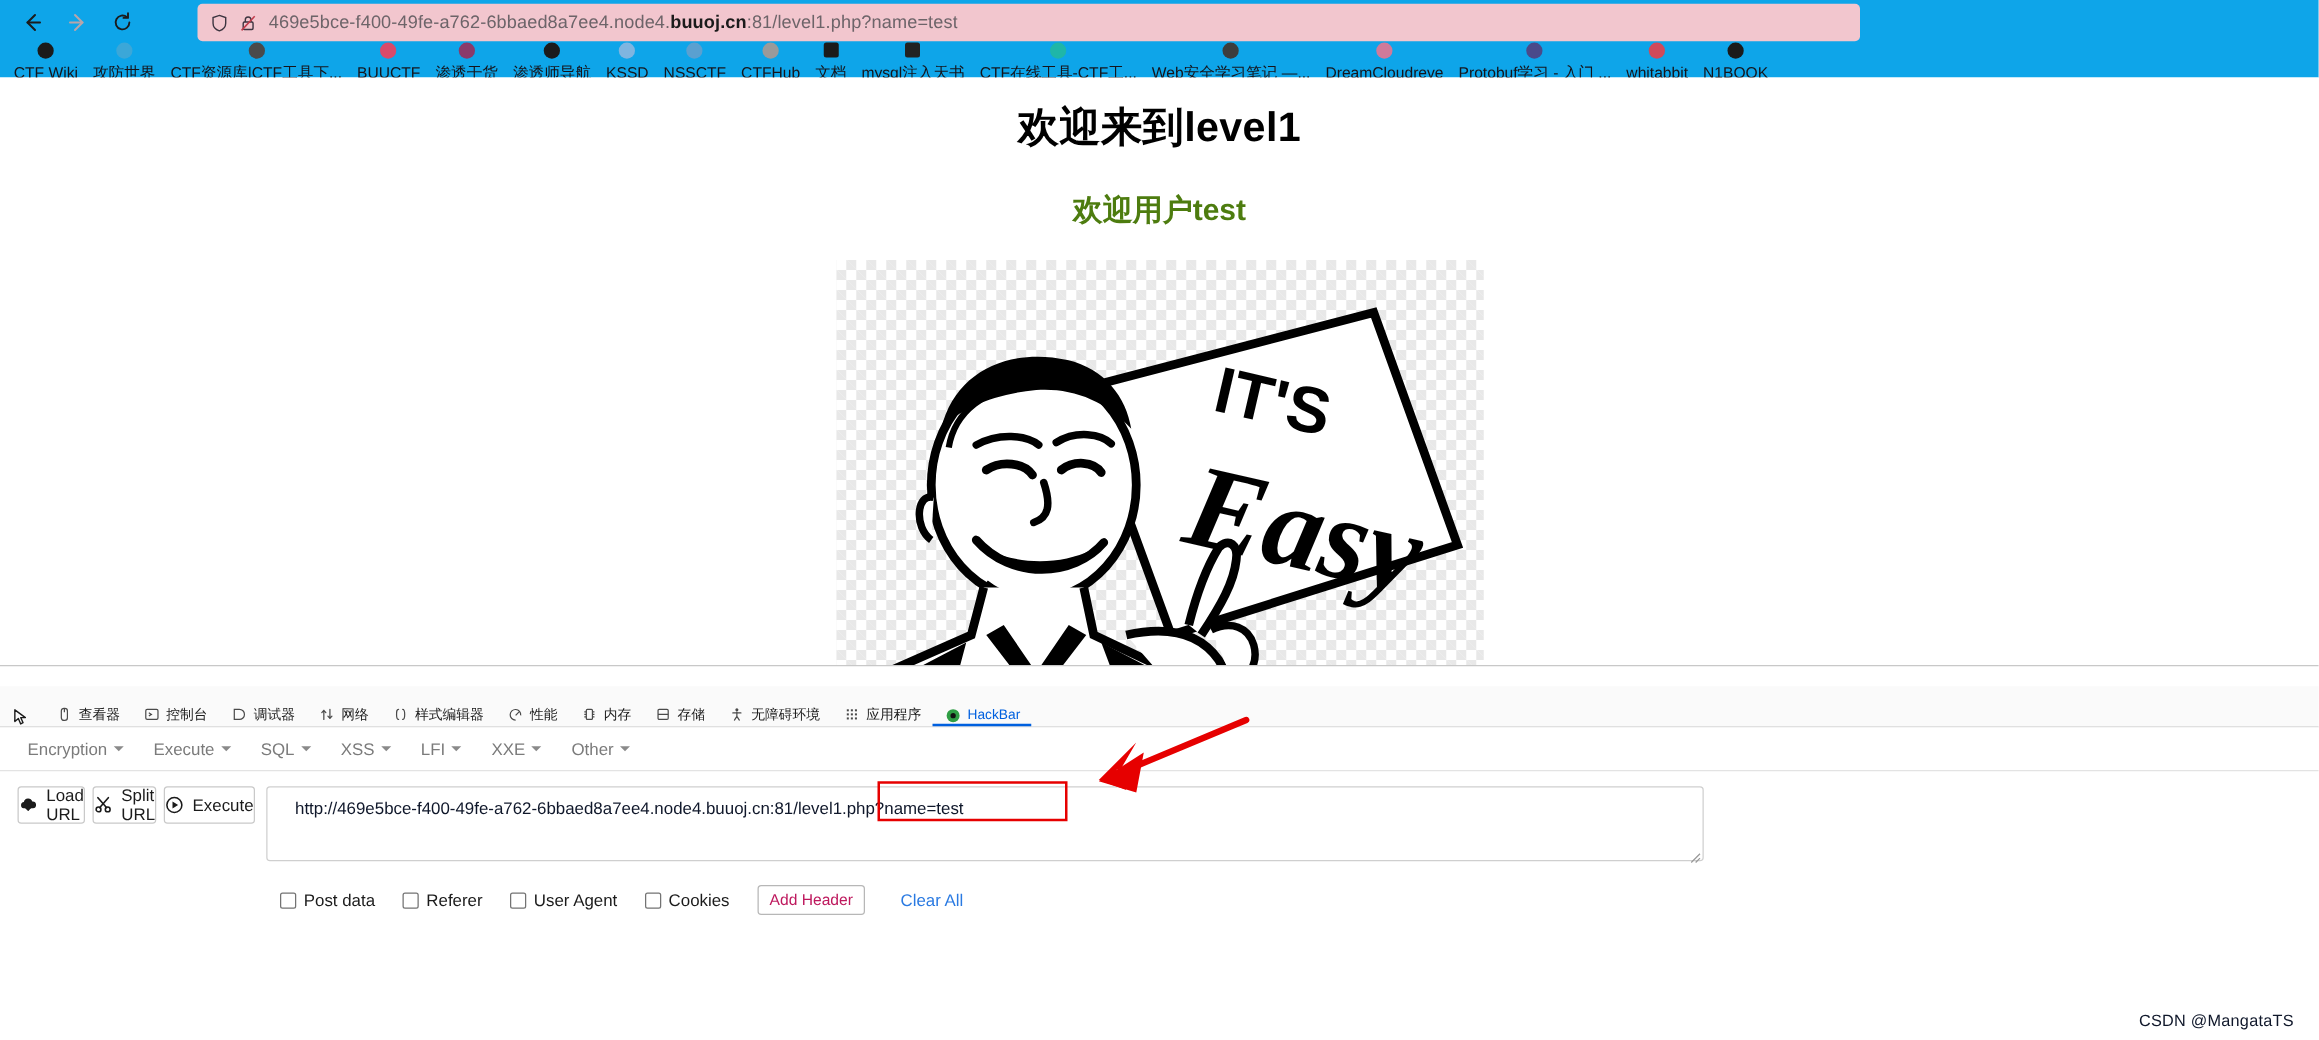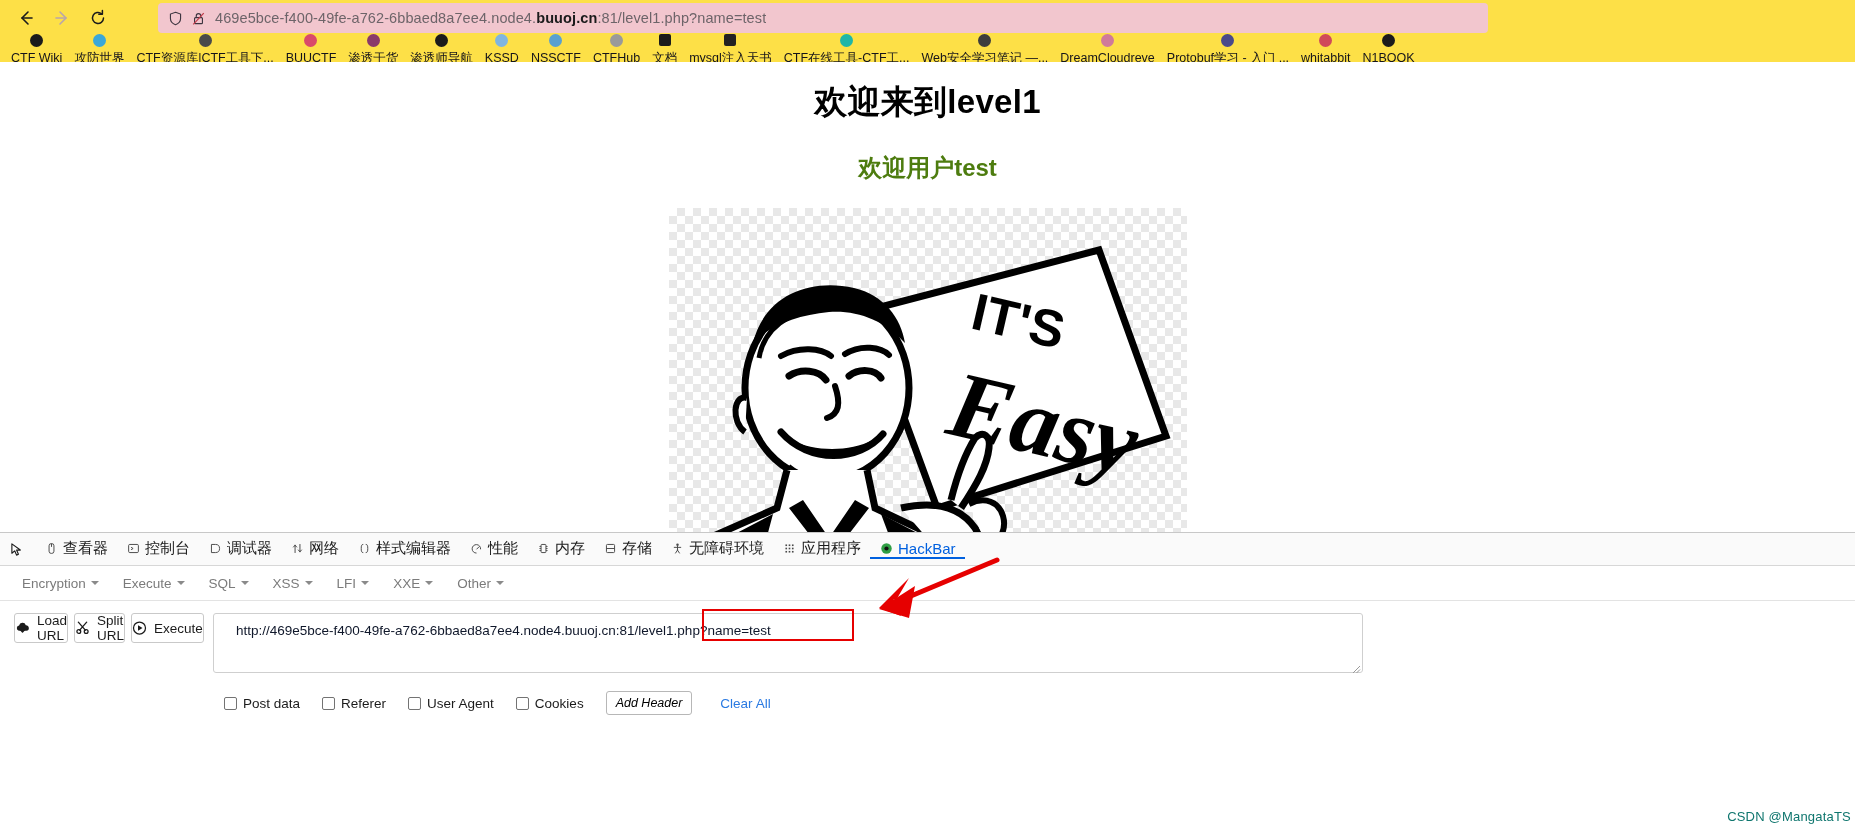--- a/index.html
+++ b/index.html
@@ -6,21 +6,21 @@
   html, body {
     margin: 0; padding: 0;
     width: 1855px; height: 832px;
     overflow: hidden;
     background: #ffffff;
     font-family: "Liberation Sans", "DejaVu Sans", sans-serif;
   }
 
   
   #browser-chrome {
-    background: #fde047;
+    background: #0ea5e9;
     height: 62px;
     position: relative;
     width: 100%;
   }
   #nav-row {
     height: 36px;
     display: flex;
     align-items: center;
     padding: 0 8px;
   }
@@ -135,27 +135,28 @@
 
   
   #devtools {
     border-top: 1px solid #c8c8c8;
     background: #ffffff;
     height: 300px;
     position: relative;
   }
   #dt-tabbar {
     display: flex;
-    align-items: center;
+    align-items: flex-end;
     height: 33px;
     border-bottom: 1px solid #d7d7d7;
     background: #fafafa;
     padding-left: 4px;
-    font-size: 15px;
+    font-size: 11px;
     color: #1b1b1b;
+    margin-top: 16px;
   }
   .dt-tab {
     display: flex;
     align-items: center;
     gap: 5px;
     padding: 0 9px;
     cursor: default;
     border-bottom: 2px solid transparent;
     white-space: nowrap;
   }
@@ -288,36 +289,35 @@
     border-radius: 2px;
     background: #fff;
     display: inline-block;
   }
   #add-header-btn {
     border: 1px solid #b7b7b7;
     border-radius: 3px;
     background: #fff;
     font-size: 12.5px;
     padding: 4px 9px;
-    color: #000000;
+    color: #be185d;
     cursor: default;
     margin-right: 28px;
-    font-style: italic;
   }
   #clear-all-link {
     color: #2a7ae2;
     font-size: 13.5px;
     cursor: default;
   }
 
   #watermark {
     position: absolute;
-    right: 4px;
+    right: 20px;
     bottom: 8px;
-    color: #0f766e;
+    color: #0f172a;
     font-size: 13px;
     letter-spacing: .2px;
   }
 </style>
 </head>
 <body>
 
 <div id="browser-chrome">
 
   <div id="nav-row">

